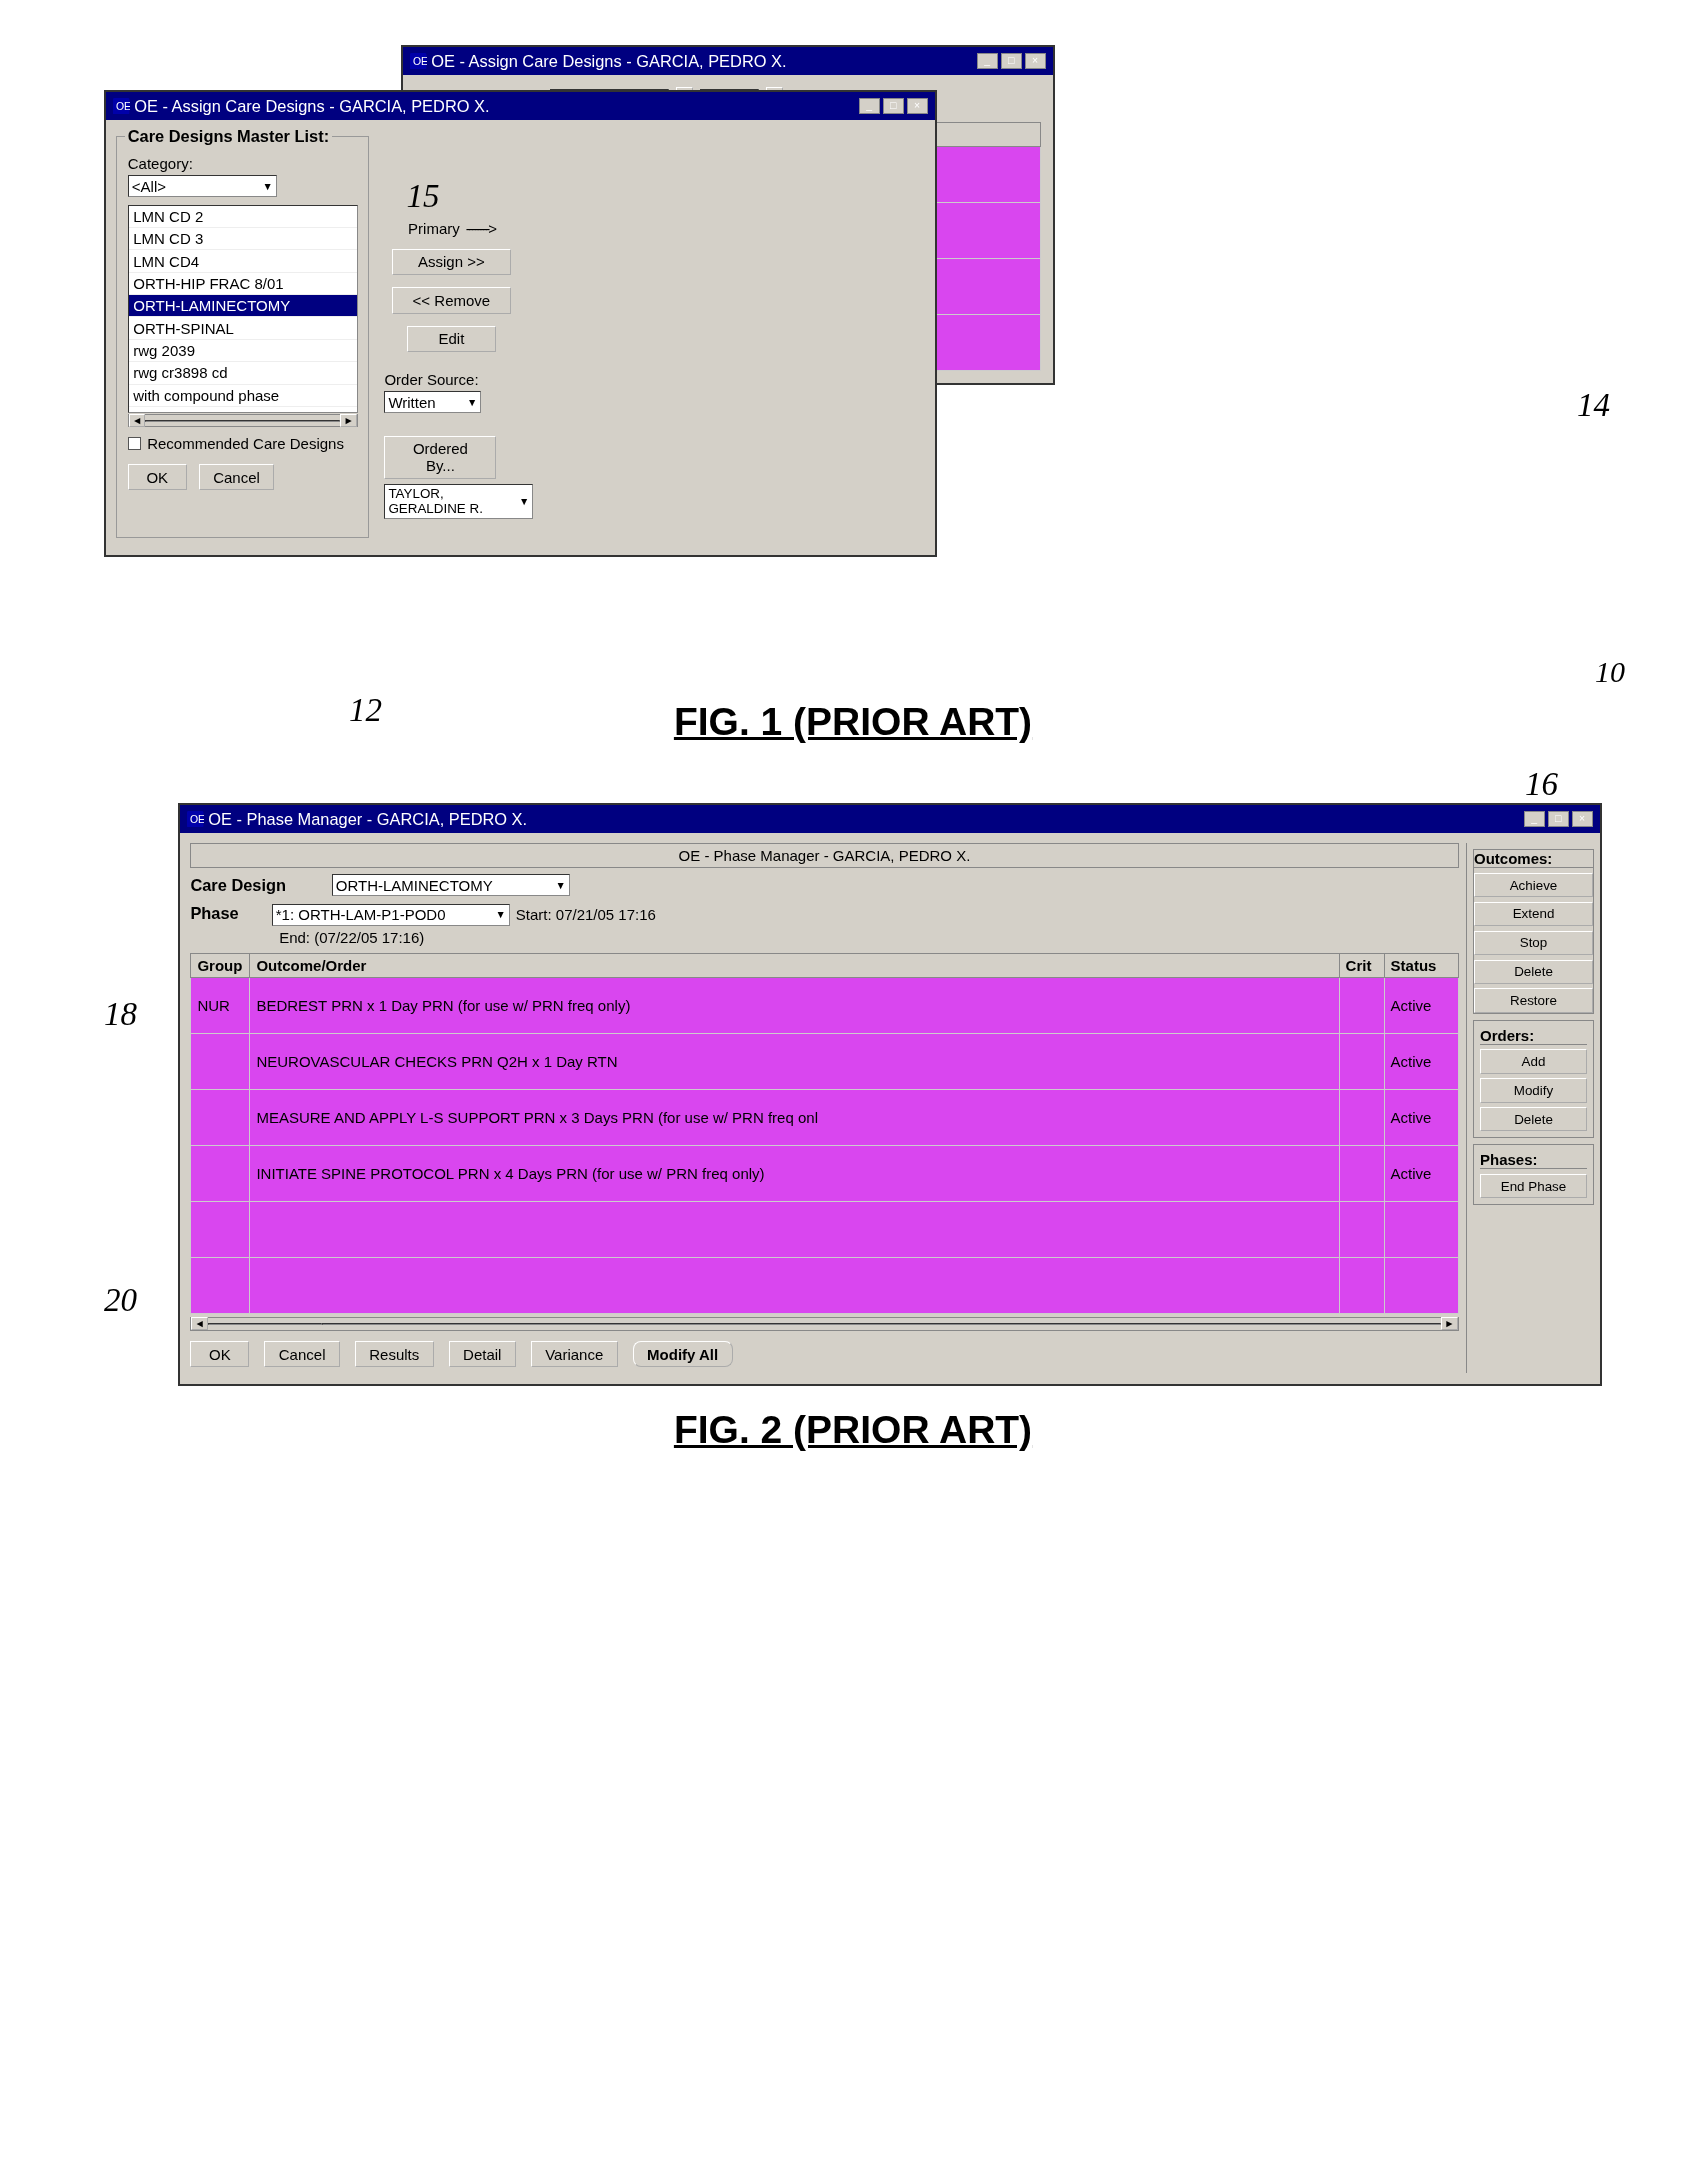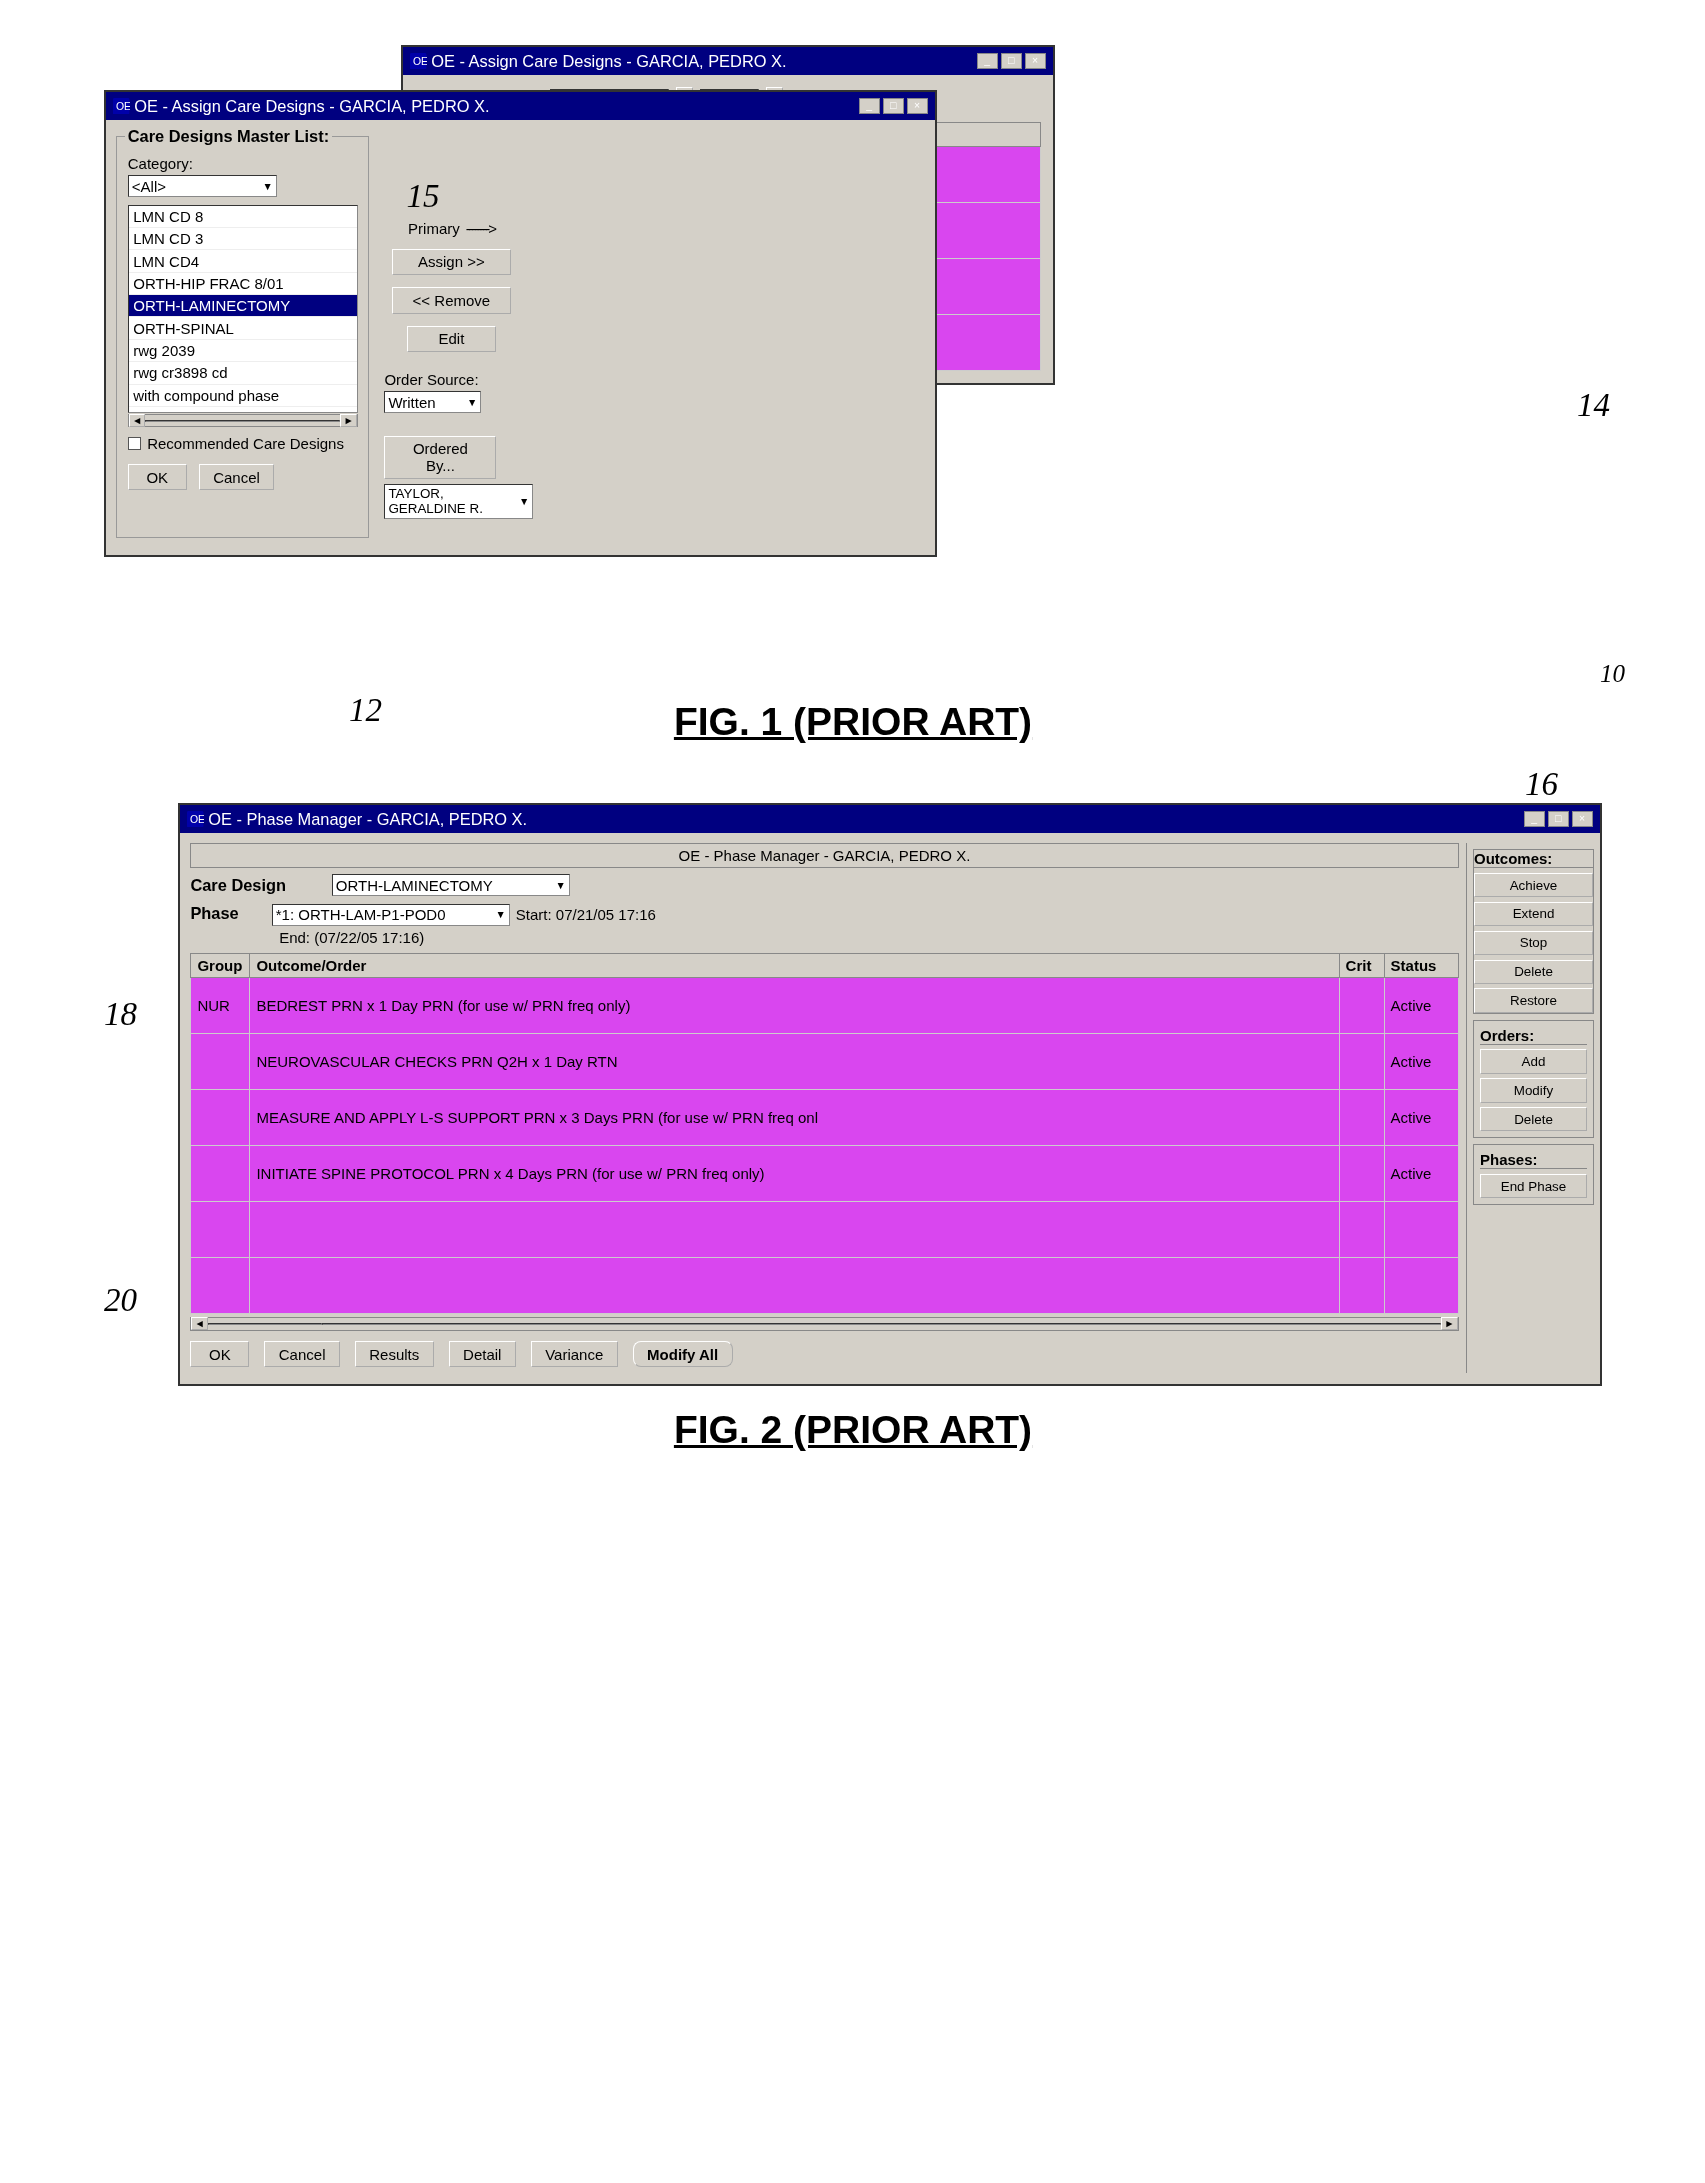--- a/index.html
+++ b/index.html
@@ -256,21 +256,21 @@
     <div class="annotation" style="left: 402px; top: 22px;">
       <span style="font-size:33px; font-style:italic; font-family:'Times New Roman',serif;">11</span>
     </div>
     <div class="annotation" style="left: 833px; top: 22px;">
       <span style="font-size:33px; font-style:italic; font-family:'Times New Roman',serif;">16</span>
     </div>
     <div class="annotation" style="right: 37px; top: 342px;">
       <span style="font-size:33px; font-style:italic; font-family:'Times New Roman',serif;">14</span>
     </div>
     <div class="annotation" style="right: 22px; top: 610px;">
-      <span style="font-size:25px; font-style:italic; font-family:'Times New Roman',serif;">10</span>
+      <span style="font-size:30px; font-style:italic; font-family:'Times New Roman',serif;">10</span>
     </div>
     <div class="annotation" style="left: 290px; top: 647px;">
       <span style="font-size:33px; font-style:italic; font-family:'Times New Roman',serif;">12</span>
     </div>
 
     <div style="position: relative; height: 640px; margin: 0 45px;">
 
       <div class="window dialog-secondary" style="left: 297px; top: 0; width: 654px;">
         <div class="window-titlebar">
           <span style="display:flex;align-items:center;">
@@ -355,21 +355,21 @@
               <span class="group-box-label">Care Designs Master List:</span>
               <div style="margin-top:10.4px;">
                 <div class="label-text">Category:</div>
                 <div style="display:flex; gap:3px; margin-bottom:7.4px;">
                   <div class="dropdown" style="width:149px;">
                     <span>&lt;All&gt;</span>
                     <span class="dropdown-arrow">▼</span>
                   </div>
                 </div>
                 <div class="list-box">
-                  <div class="list-item">LMN CD 8</div>
+                  <div class="list-item">LMN CD 2</div>
                   <div class="list-item">LMN CD 3</div>
                   <div class="list-item">LMN CD4</div>
                   <div class="list-item">ORTH-HIP FRAC 8/01</div>
                   <div class="list-item selected">ORTH-LAMINECTOMY</div>
                   <div class="list-item">ORTH-SPINAL</div>
                   <div class="list-item">rwg 2039</div>
                   <div class="list-item">rwg cr3898 cd</div>
                   <div class="list-item">with compound phase</div>
                 </div>
 

